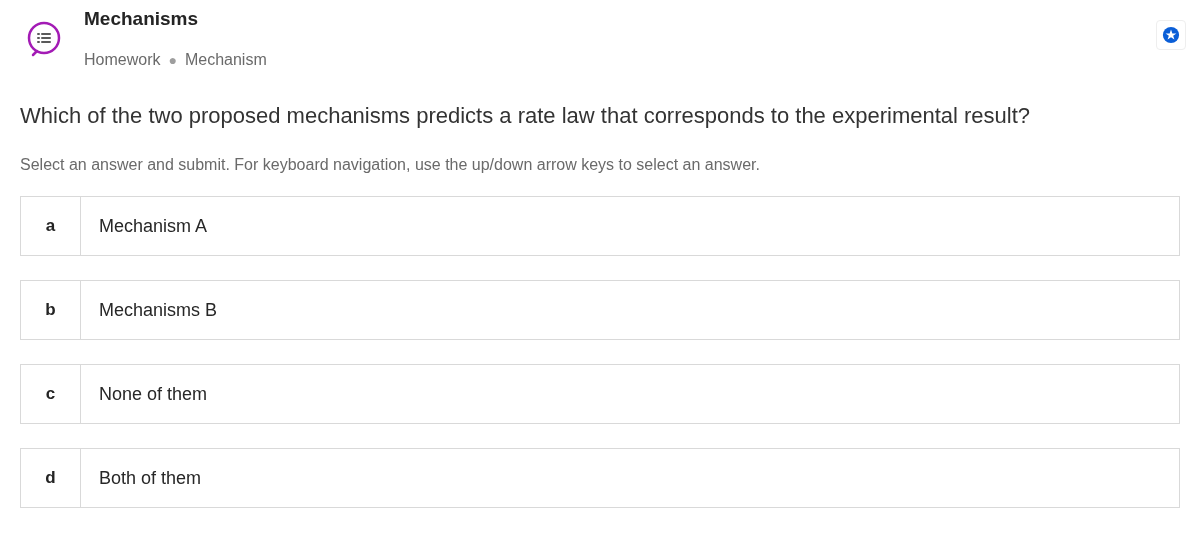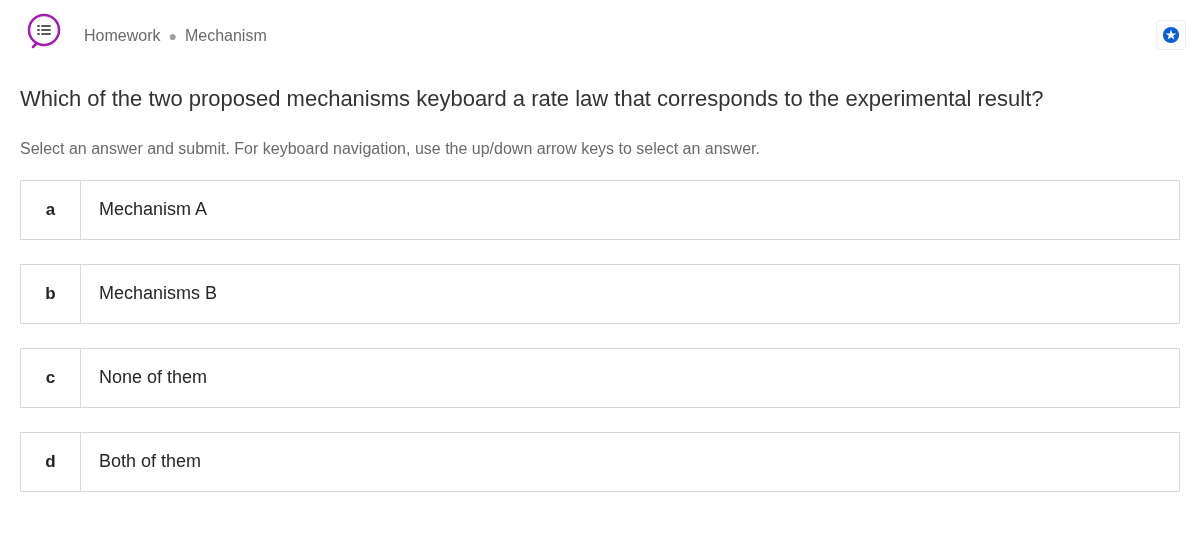--- a/index.html
+++ b/index.html
@@ -32,21 +32,21 @@
       font-size: 19px;
       font-weight: 700;
       color: #242424;
       line-height: 1.2;
     }
     .meta-row {
       display: flex;
       align-items: center;
       font-size: 16px;
       color: #6a6a6a;
-      margin-top: 11px;
+      margin-top: 20px;
     }
     .meta-dot {
       color: #9e9e9e;
       margin: 0 8px;
       font-size: 14px;
       line-height: 1;
     }
     .question {
       font-size: 22px;
       color: #333333;
@@ -113,36 +113,37 @@
       <path d="M 13 33 L 9 37" stroke="#a31bb5" stroke-width="2.5" stroke-linecap="round"></path>
       <line x1="14" y1="16" x2="15" y2="16" stroke="#5a5a5a" stroke-width="2" stroke-linecap="round"></line>
       <line x1="18" y1="16" x2="26" y2="16" stroke="#5a5a5a" stroke-width="2" stroke-linecap="round"></line>
       <line x1="14" y1="20" x2="15" y2="20" stroke="#5a5a5a" stroke-width="2" stroke-linecap="round"></line>
       <line x1="18" y1="20" x2="26" y2="20" stroke="#5a5a5a" stroke-width="2" stroke-linecap="round"></line>
       <line x1="14" y1="24" x2="15" y2="24" stroke="#5a5a5a" stroke-width="2" stroke-linecap="round"></line>
       <line x1="18" y1="24" x2="26" y2="24" stroke="#5a5a5a" stroke-width="2" stroke-linecap="round"></line>
     </svg>
   </div>
   <div class="titles">
+    <div class="title">Mechanisms</div>
     <div class="meta-row">
       <span>Homework</span>
       <span class="meta-dot">●</span>
       <span>Mechanism</span>
     </div>
   </div>
 </div>
 
 <div class="favorite">
   <svg width="18" height="18" viewBox="0 0 20 20">
     <circle cx="10" cy="10" r="9" fill="#0a5ed7"></circle>
     <path d="M10 4 L11.5 8.2 L16 8.2 L12.4 10.8 L13.8 15 L10 12.4 L6.2 15 L7.6 10.8 L4 8.2 L8.5 8.2 Z" fill="#ffffff"></path>
   </svg>
 </div>
 
-<div class="question">Which of the two proposed mechanisms keyboard a rate law that corresponds to the experimental result?</div>
+<div class="question">Which of the two proposed mechanisms predicts a rate law that corresponds to the experimental result?</div>
 
 <div class="instruction">Select an answer and submit. For keyboard navigation, use the up/down arrow keys to select an answer.</div>
 
 <div class="options">
   <div class="option">
     <div class="option-letter">a</div>
     <div class="option-text">Mechanism A</div>
   </div>
   <div class="option">
     <div class="option-letter">b</div>

